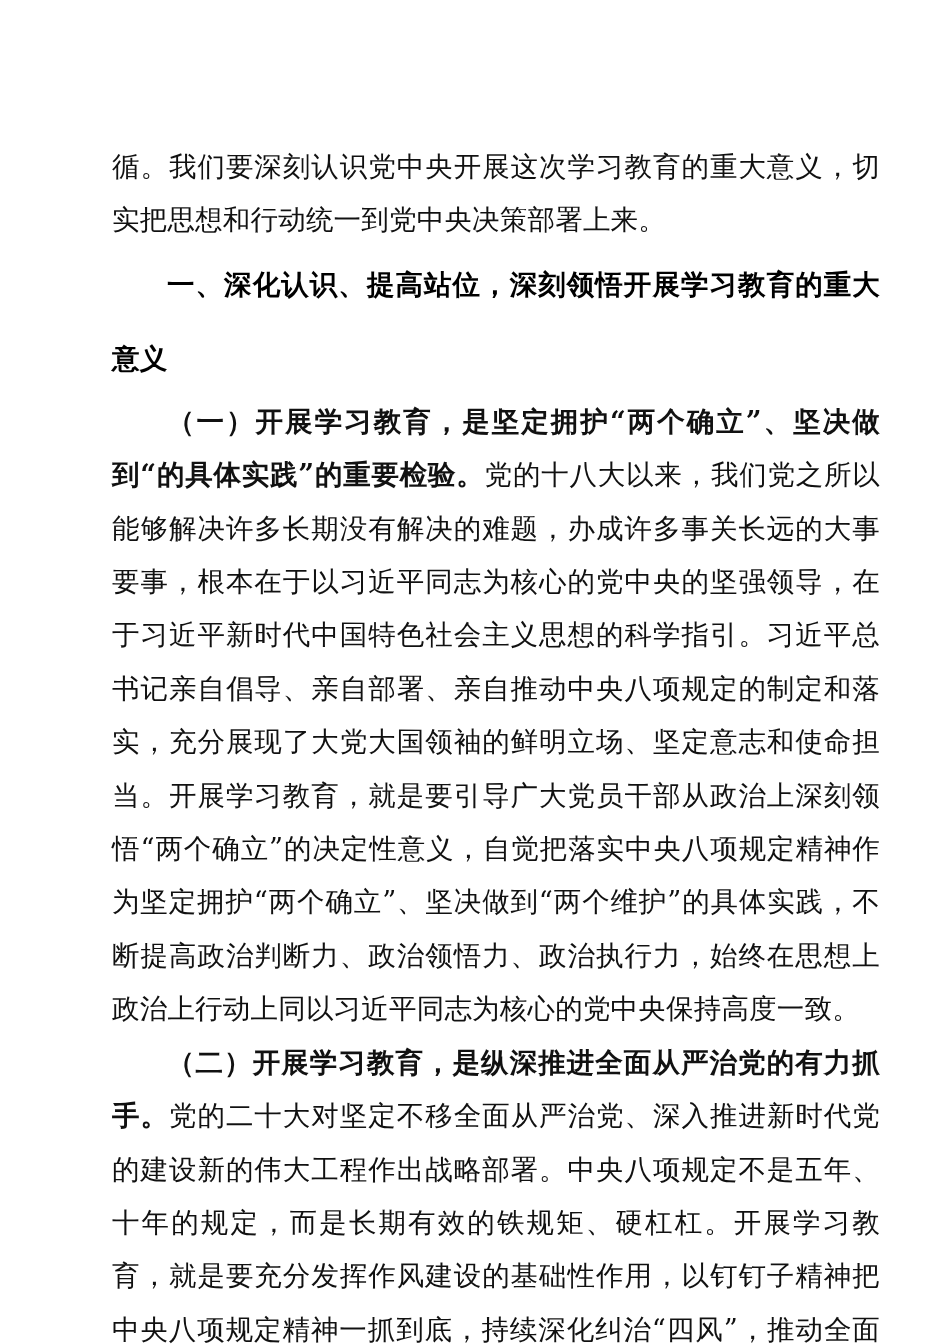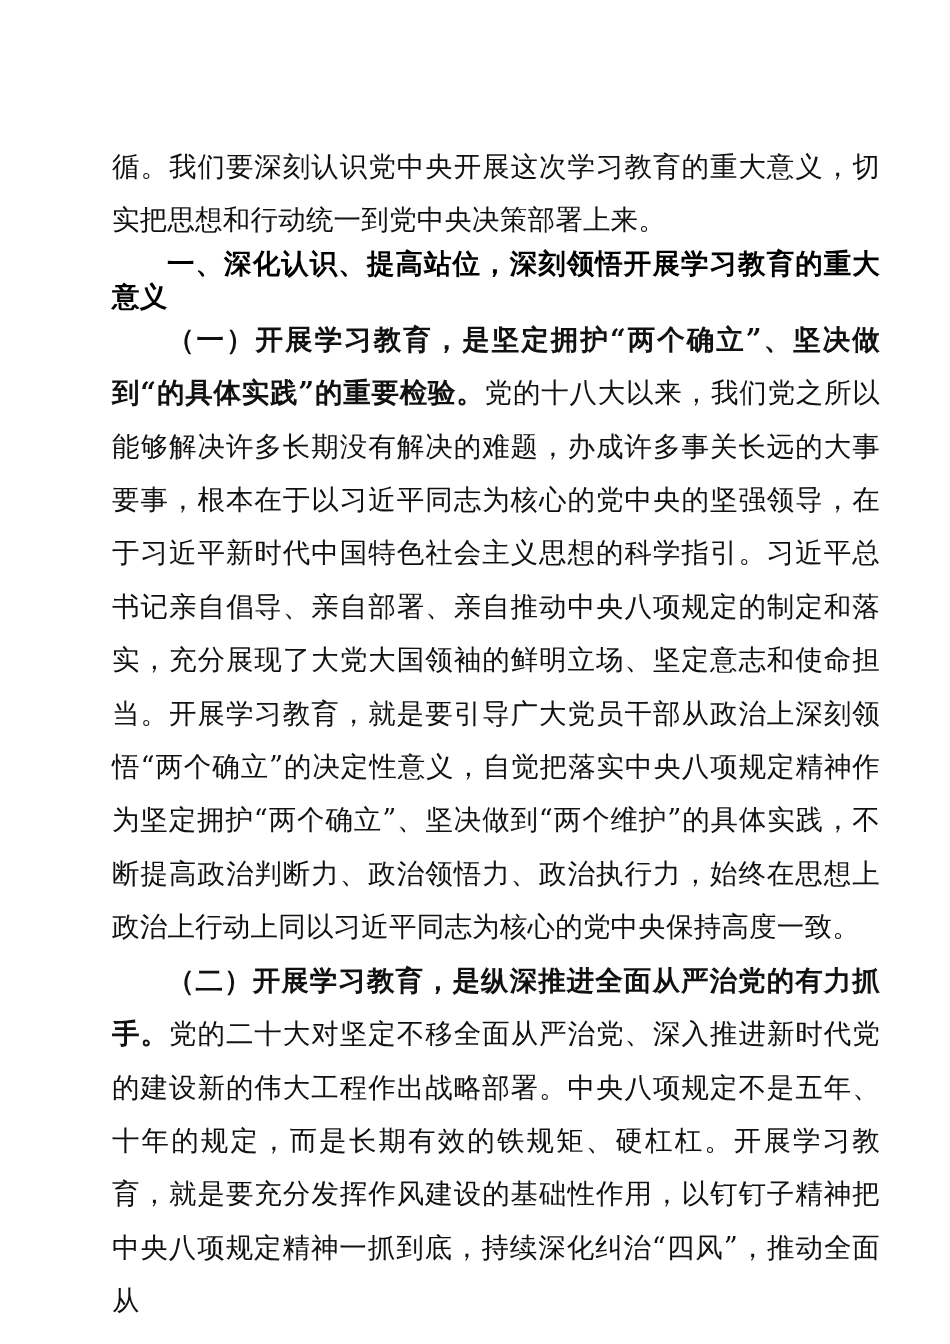--- a/index.html
+++ b/index.html
@@ -47,21 +47,21 @@
     text-indent: 2em;
   }
   
   .lead {
     font-weight: bold;
   }
   
   .h1 {
     font-family: "DejaVu Sans", "Liberation Sans", sans-serif;
     font-size: 27.5px;
-    line-height: 33px;
+    line-height: 74px;
     font-weight: bold;
     text-indent: 2em;
     text-align: justify;
     text-align-last: left;
     margin: 0;
     letter-spacing: 0.2px;
     color: #000000;
   }
 </style>
 </head>

